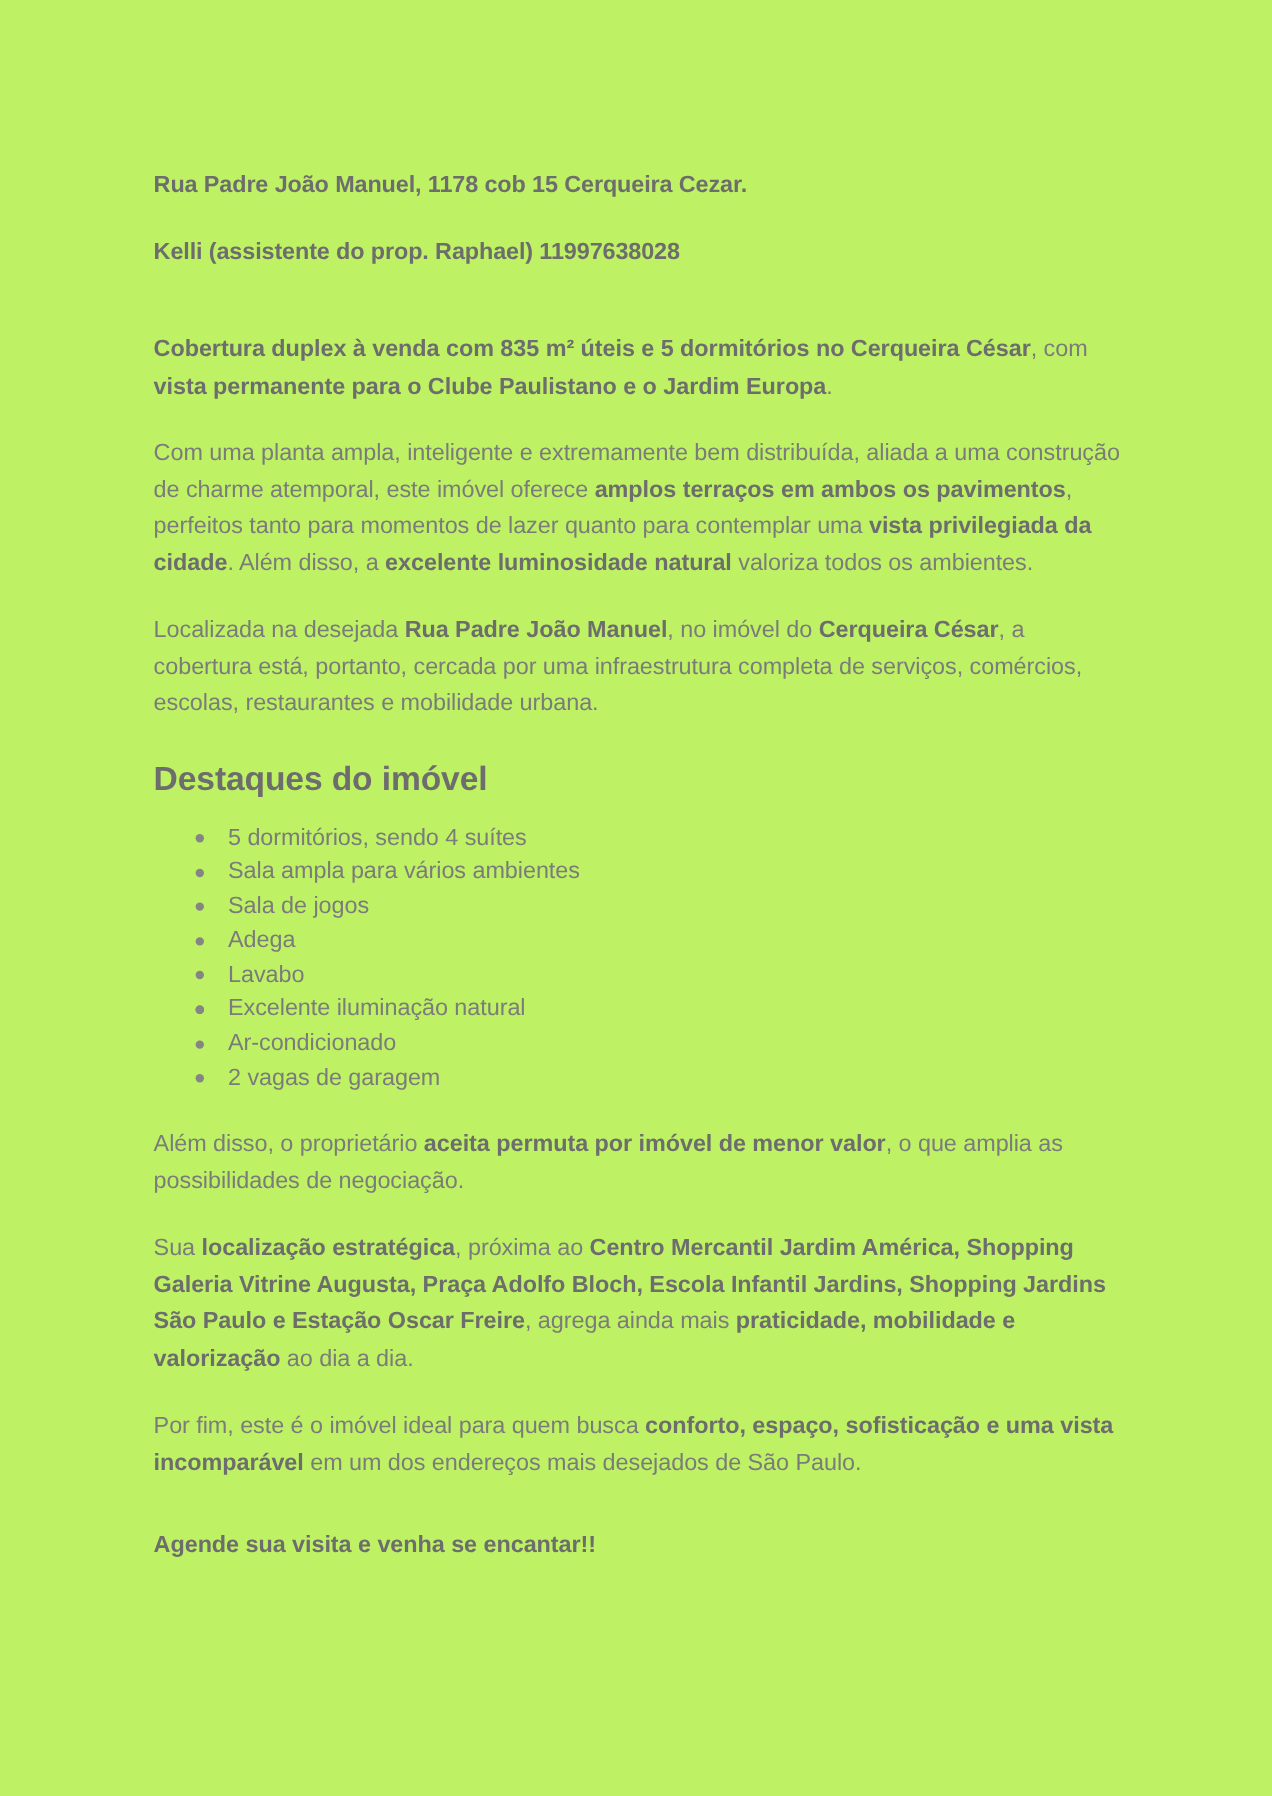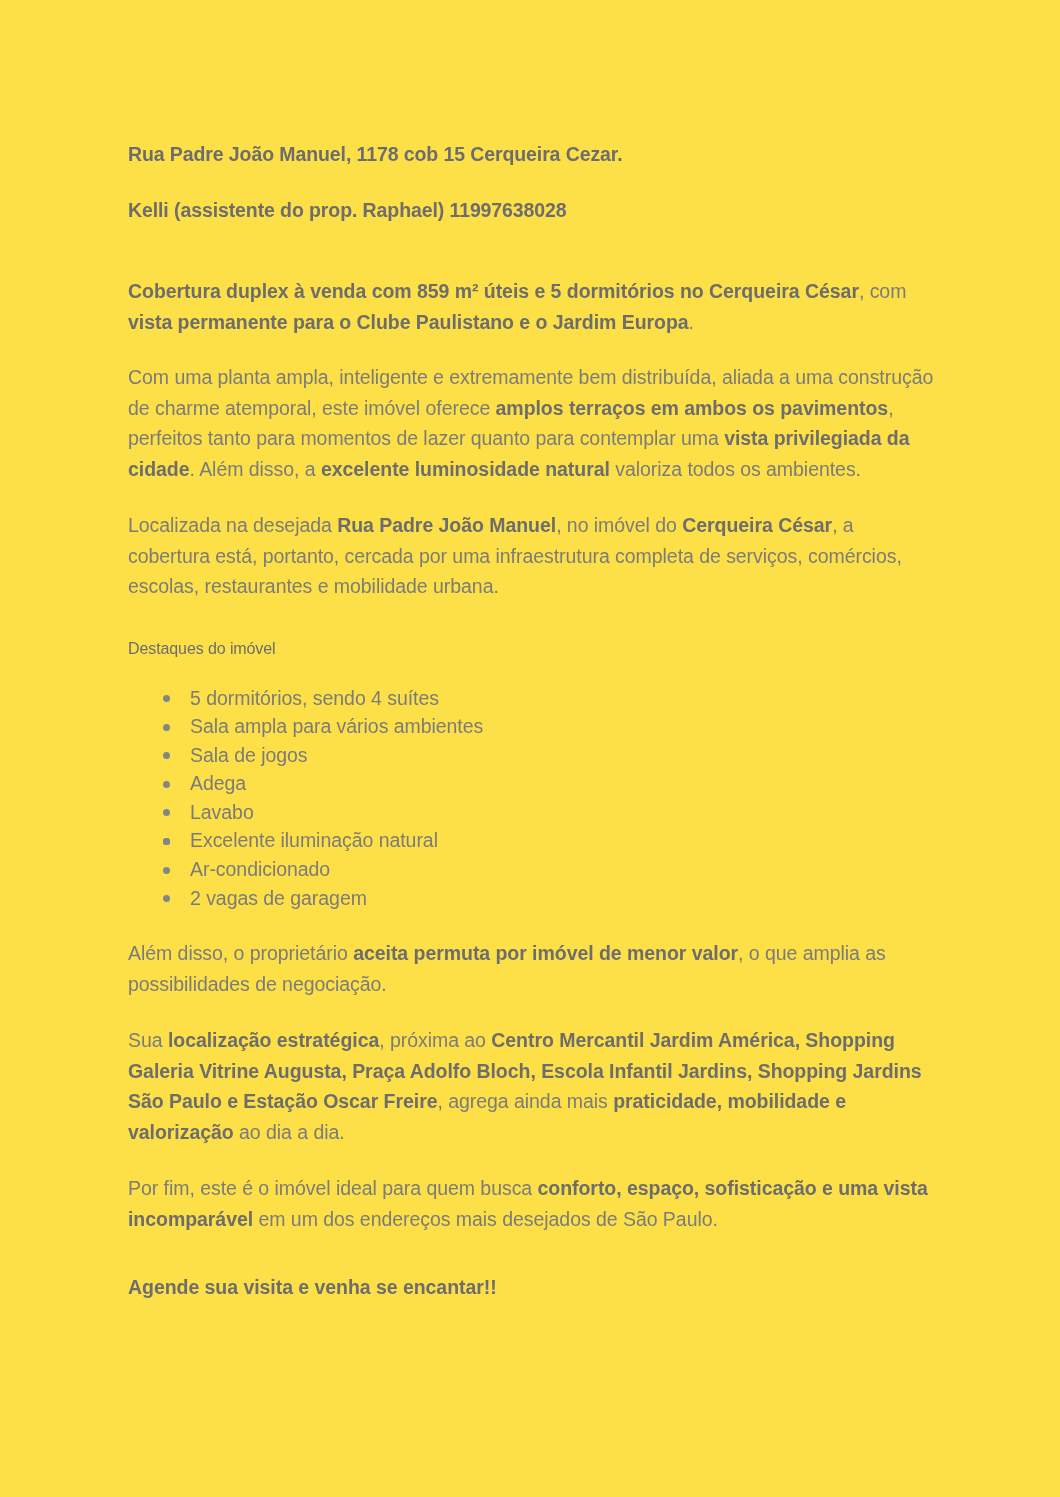--- a/index.html
+++ b/index.html
@@ -11,21 +11,21 @@
   body {
     width: 1060px;
     height: 1497px;
     font-family: "Liberation Sans", sans-serif;
     -webkit-font-smoothing: antialiased;
   }
   .page {
     position: relative;
     width: 1060px;
     height: 1497px;
-    background: #fde047;
+    background: #bef264;
     box-sizing: border-box;
     padding: 140px 128px 0 128px;
   }
   .doc-body {
     width: 806px;
   }
 
   
   .addr-line {
     font-size: 19.5px;
@@ -55,23 +55,23 @@
   }
   p.para.lead { margin-bottom: 25px; }
   p.para.all-bold {
     font-weight: 700;
     color: #6d6d6d;
   }
 
   
   h2.section-heading {
     margin: 32px 0 20px 0;
-    font-size: 16px;
+    font-size: 28px;
     line-height: 30px;
-    font-weight: 400;
+    font-weight: 700;
     color: #6d6d6d;
     letter-spacing: -0.1px;
   }
 
   
   ul.features {
     list-style: none;
     margin: 0 0 26px 0;
     padding: 0 0 0 35px;
   }
@@ -101,21 +101,21 @@
 <body>
 
 <div class="page">
   <div class="doc-body">
 
     <div class="addr-line">Rua Padre João Manuel, 1178  cob 15  Cerqueira Cezar.</div>
     <div class="addr-line second">Kelli (assistente do prop. Raphael)  11997638028</div>
 
     <div class="gap-after-header"></div>
 
-    <p class="para lead"><b>Cobertura duplex à venda com 859 m² úteis e 5 dormitórios no Cerqueira César</b><span>, com </span><b>vista permanente para o Clube Paulistano e o Jardim Europa</b><span>.</span></p>
+    <p class="para lead"><b>Cobertura duplex à venda com 835 m² úteis e 5 dormitórios no Cerqueira César</b><span>, com </span><b>vista permanente para o Clube Paulistano e o Jardim Europa</b><span>.</span></p>
 
     <p class="para"><span>Com uma planta ampla, inteligente e extremamente bem distribuída, aliada a uma construção de charme atemporal, este imóvel oferece </span><b>amplos terraços em ambos os pavimentos</b><span>, perfeitos tanto para momentos de lazer quanto para contemplar uma </span><b>vista privilegiada da cidade</b><span>. Além disso, a </span><b>excelente luminosidade natural</b><span> valoriza todos os ambientes.</span></p>
 
     <p class="para"><span>Localizada na desejada </span><b>Rua Padre João Manuel</b><span>, no imóvel do </span><b>Cerqueira César</b><span>, a cobertura está, portanto, cercada por uma infraestrutura completa de serviços, comércios, escolas, restaurantes e mobilidade urbana.</span></p>
 
     <h2 class="section-heading">Destaques do imóvel</h2>
 
     <ul class="features">
       <li>
         <span class="bullet-dot"></span>

